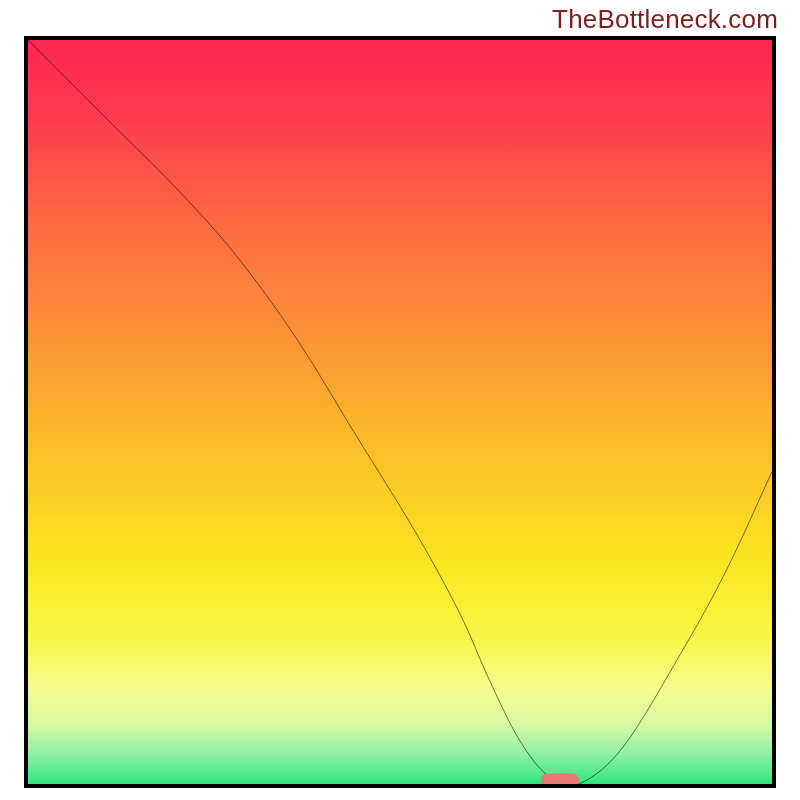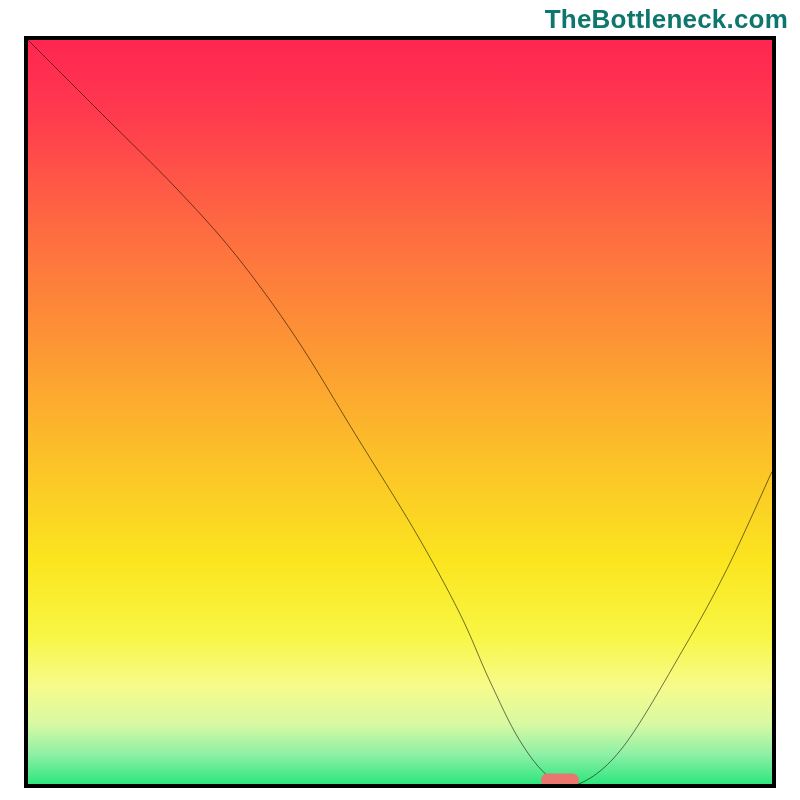--- a/index.html
+++ b/index.html
@@ -12,24 +12,24 @@
     overflow: hidden;
   }
   .wrap {
     position: relative;
     width: 800px;
     height: 800px;
   }
   .watermark {
     position: absolute;
     top: 4px;
-    right: 12px;
+    right: 22px;
     font-size: 26px;
-    font-weight: 700;
-    color: #0f766e;
+    font-weight: 400;
+    color: #7f1d1d;
     letter-spacing: 0.2px;
     z-index: 5;
   }
   .plot-frame {
     position: absolute;
     left: 24px;
     top: 36px;
     width: 752px;
     height: 752px;
     border: 4px solid #000;

